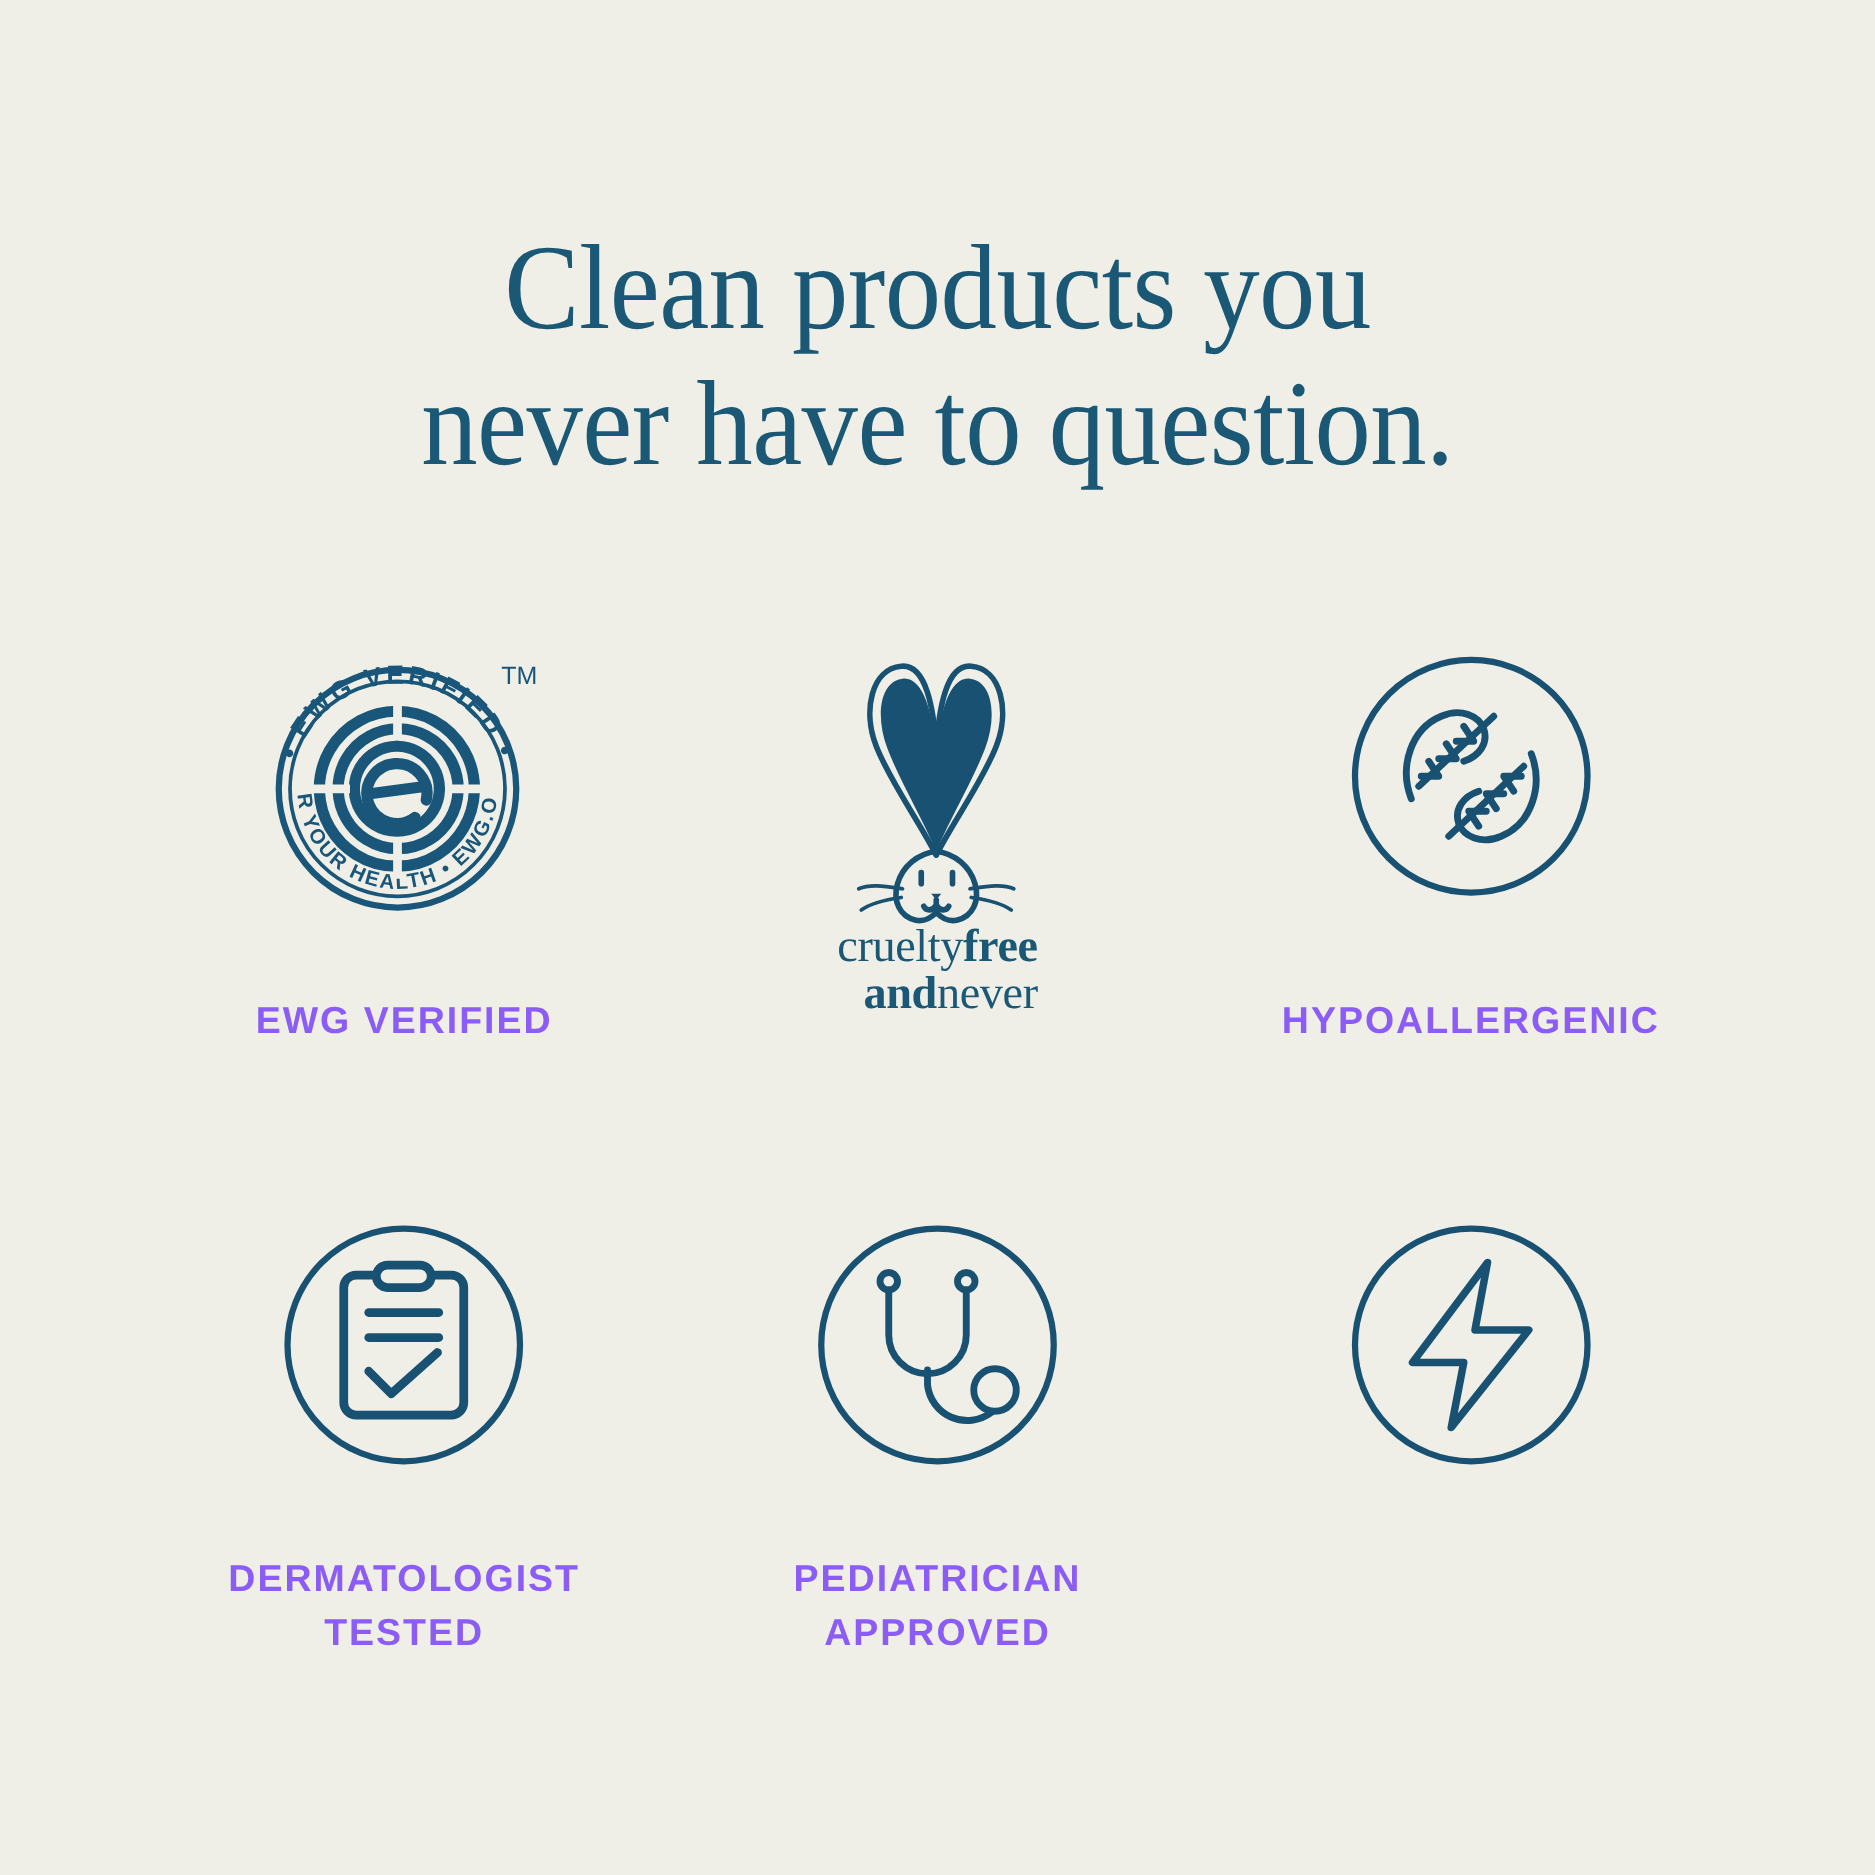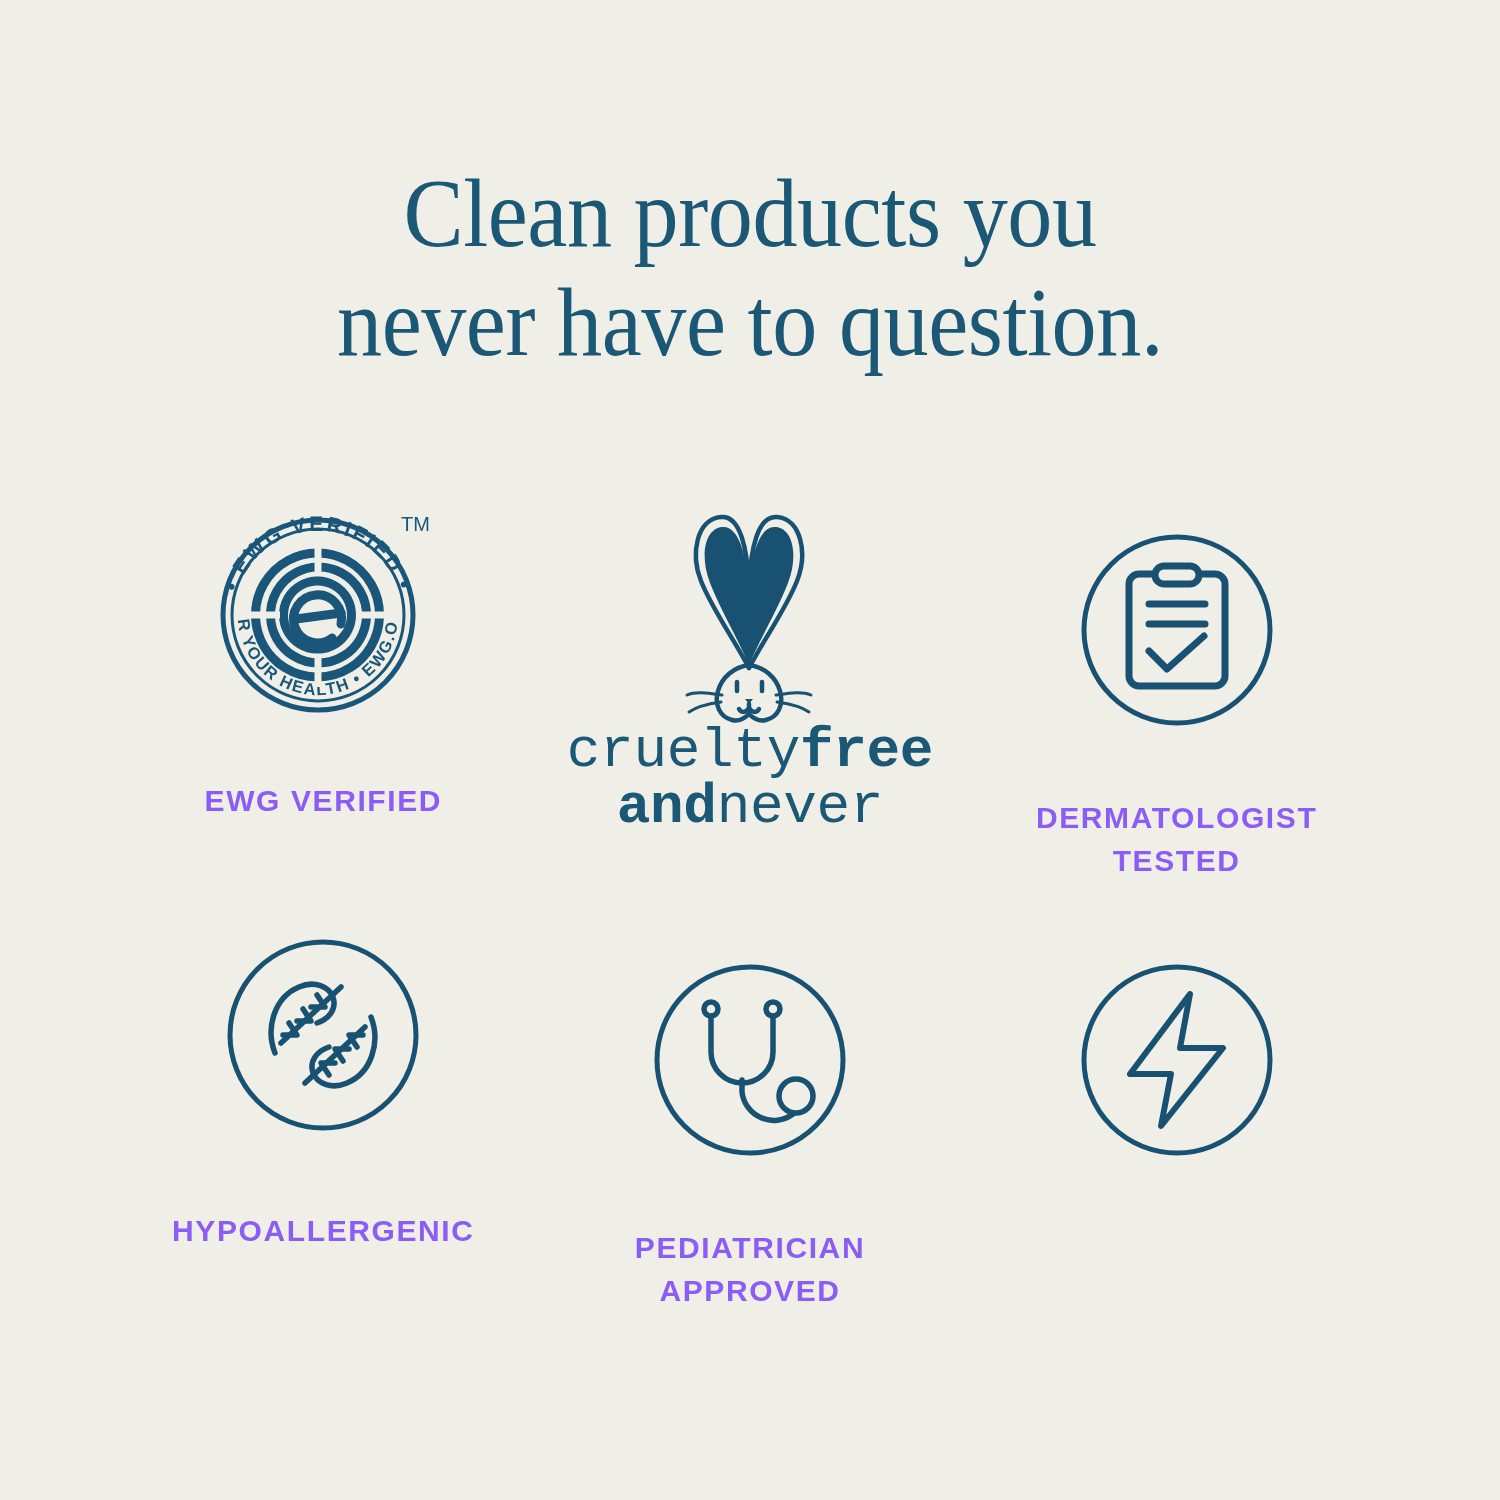--- a/index.html
+++ b/index.html
@@ -14,20 +14,21 @@
     font-family: "Liberation Sans", sans-serif;
     color: #195172;
     overflow: hidden;
   }
 
   .page {
     position: relative;
     width: 1500px;
     height: 1144px;
     box-sizing: border-box;
+    margin-top: 16px;
   }
 
   
   .headline {
     position: absolute;
     top: 160px;
     left: 0;
     width: 1500px;
     text-align: center;
     font-family: "Liberation Serif", "DejaVu Serif", serif;
@@ -83,24 +84,24 @@
   .cell-label .lbl-line { display: block; }
 
   
   .row1 .icon-wrap { height: 235px; align-items: flex-start; }
   .row1 .cell-label { margin-top: 40px; }
 
   
   .cf-cell .icon-wrap { height: auto; }
   .cf-wordmark {
     margin-top: -4px;
-    text-align: center;
-    font-family: Liberation Mono, monospace;
+    text-align: right;
+    font-family: Liberation Serif, serif;
     color: #1a5876;
-    font-size: 56px;
+    font-size: 37px;
     line-height: 1.0;
     letter-spacing: -0.3px;
   }
   .cf-wordmark .cf-line { display: block; white-space: nowrap; }
   .cf-wordmark b { font-weight: bold; }
 
   
   .row2 .icon-wrap { height: 250px; }
   .row2 .cell-label { margin-top: 42px; }
 
@@ -224,43 +225,20 @@
             </g>
           </g>
         </svg>
       </div>
       <div class="cf-wordmark">
         <span class="cf-line"><span>cruelty</span><b>free</b></span>
         <span class="cf-line"><b>and</b><span>never</span></span>
       </div>
     </div>
 
-    <div class="cell row2">
-      <div class="icon-wrap">
-        <svg width="200" height="200" viewBox="0 0 200 200" aria-hidden="true">
-          <circle cx="100" cy="100" r="93" fill="none" stroke="#195172" stroke-width="5"></circle>
-          <g fill="none" stroke="#195172" stroke-width="7" stroke-linecap="round" stroke-linejoin="round">
-
-            <path d="M 76,44 H 62 a 10,10 0 0 0 -10,10 V 146 a 10,10 0 0 0 10,10 H 138 a 10,10 0 0 0 10,-10 V 54 a 10,10 0 0 0 -10,-10 H 124"></path>
-
-            <rect x="78" y="36" width="44" height="18" rx="9"></rect>
-
-            <line x1="72" y1="74" x2="128" y2="74"></line>
-            <line x1="72" y1="94" x2="128" y2="94"></line>
-
-            <path d="M 72,121 L 90,139 L 127,106"></path>
-          </g>
-        </svg>
-      </div>
-      <div class="cell-label">
-        <span class="lbl-line">DERMATOLOGIST</span>
-        <span class="lbl-line">TESTED</span>
-      </div>
-    </div>
-
     <div class="cell row1">
       <div class="icon-wrap">
         <svg width="200" height="200" viewBox="0 0 200 200" aria-hidden="true">
           <circle cx="100" cy="100" r="93" fill="none" stroke="#195172" stroke-width="5"></circle>
           <g fill="none" stroke="#195172" stroke-width="5.5" stroke-linecap="round" stroke-linejoin="round">
 
             <path d="M 52,118
                      C 42,92 52,62 76,52
                      C 92,45 106,52 110,62
                      C 114,74 106,84 94,88"></path>
@@ -282,20 +260,43 @@
       </div>
       <div class="cell-label">
         <span class="lbl-line">HYPOALLERGENIC</span>
       </div>
     </div>
 
     <div class="cell row2">
       <div class="icon-wrap">
         <svg width="200" height="200" viewBox="0 0 200 200" aria-hidden="true">
           <circle cx="100" cy="100" r="93" fill="none" stroke="#195172" stroke-width="5"></circle>
+          <g fill="none" stroke="#195172" stroke-width="7" stroke-linecap="round" stroke-linejoin="round">
+
+            <path d="M 76,44 H 62 a 10,10 0 0 0 -10,10 V 146 a 10,10 0 0 0 10,10 H 138 a 10,10 0 0 0 10,-10 V 54 a 10,10 0 0 0 -10,-10 H 124"></path>
+
+            <rect x="78" y="36" width="44" height="18" rx="9"></rect>
+
+            <line x1="72" y1="74" x2="128" y2="74"></line>
+            <line x1="72" y1="94" x2="128" y2="94"></line>
+
+            <path d="M 72,121 L 90,139 L 127,106"></path>
+          </g>
+        </svg>
+      </div>
+      <div class="cell-label">
+        <span class="lbl-line">DERMATOLOGIST</span>
+        <span class="lbl-line">TESTED</span>
+      </div>
+    </div>
+
+    <div class="cell row2">
+      <div class="icon-wrap">
+        <svg width="200" height="200" viewBox="0 0 200 200" aria-hidden="true">
+          <circle cx="100" cy="100" r="93" fill="none" stroke="#195172" stroke-width="5"></circle>
           <g fill="none" stroke="#195172" stroke-width="5.5" stroke-linecap="round" stroke-linejoin="round">
 
             <circle cx="61" cy="49" r="7"></circle>
             <circle cx="123" cy="49" r="7"></circle>
 
             <path d="M 61,56 V 92 a 31,31 0 0 0 62,0 V 56"></path>
 
             <path d="M 92,120 V 132 a 32,32 0 0 0 51,22"></path>
 
             <circle cx="146" cy="136" r="17"></circle>

